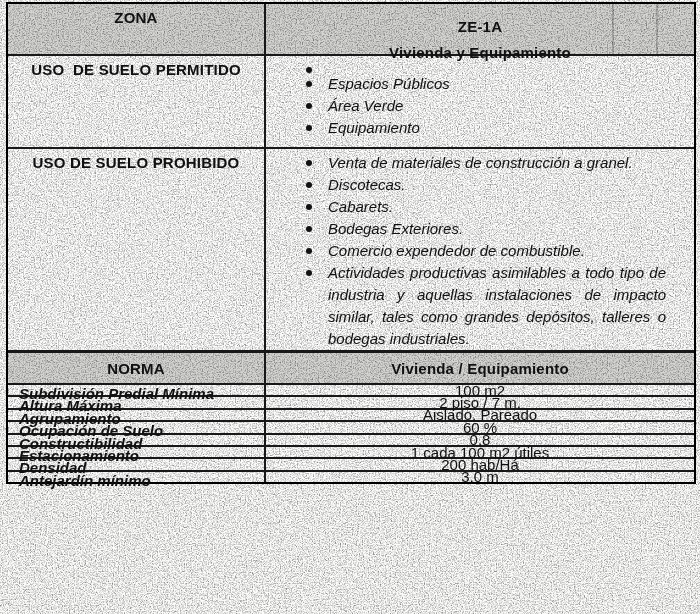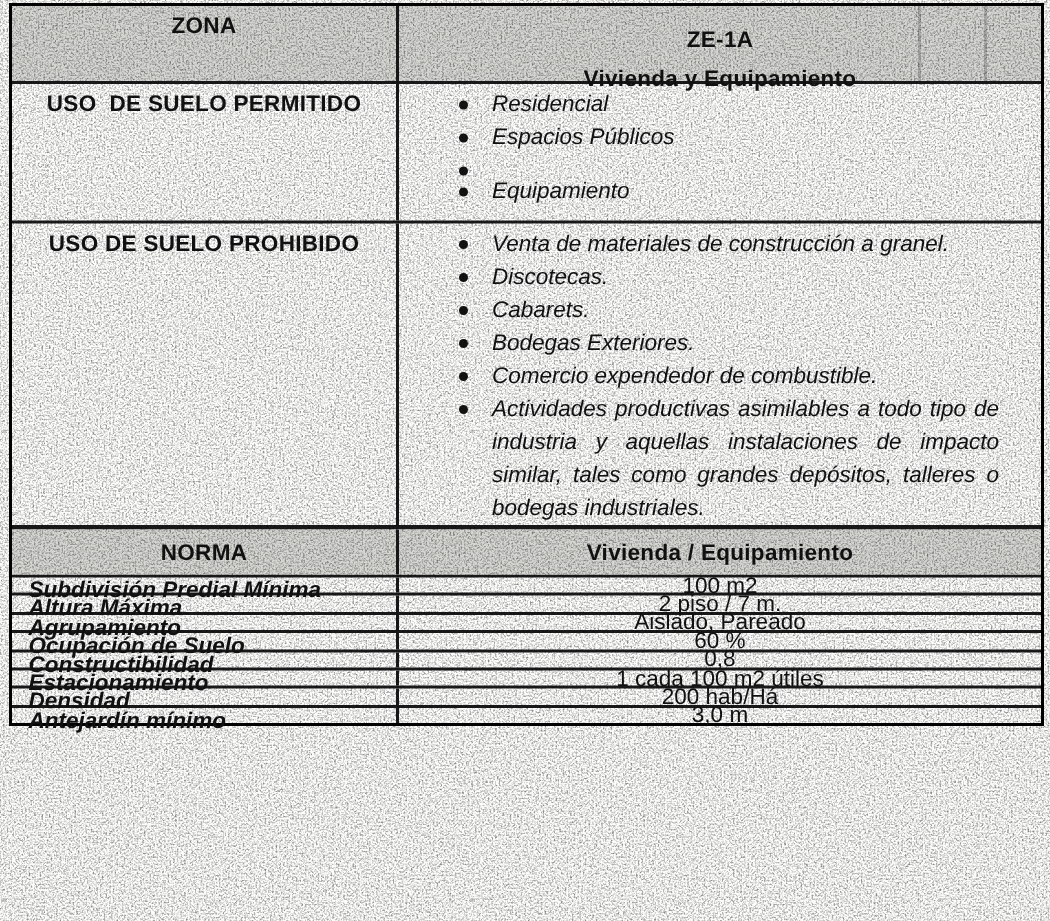--- a/index.html
+++ b/index.html
@@ -67,28 +67,28 @@
     </div>
 
     <div class="row r2">
       <div class="c1 label-top">
         <span class="hd">USO  DE SUELO PERMITIDO</span>
       </div>
       <div class="c2">
         <ul class="bullets">
           <li>
               <span class="blt"></span>
-              <span class="txt">Residencial</span>
             </li>
           <li>
               <span class="blt"></span>
               <span class="txt">Espacios Públicos</span>
             </li>
           <li>
               <span class="blt"></span>
+              <span class="txt">Área Verde</span>
             </li>
           <li>
               <span class="blt"></span>
               <span class="txt">Equipamiento</span>
             </li>
         </ul>
       </div>
     </div>
 
     <div class="row r3">

